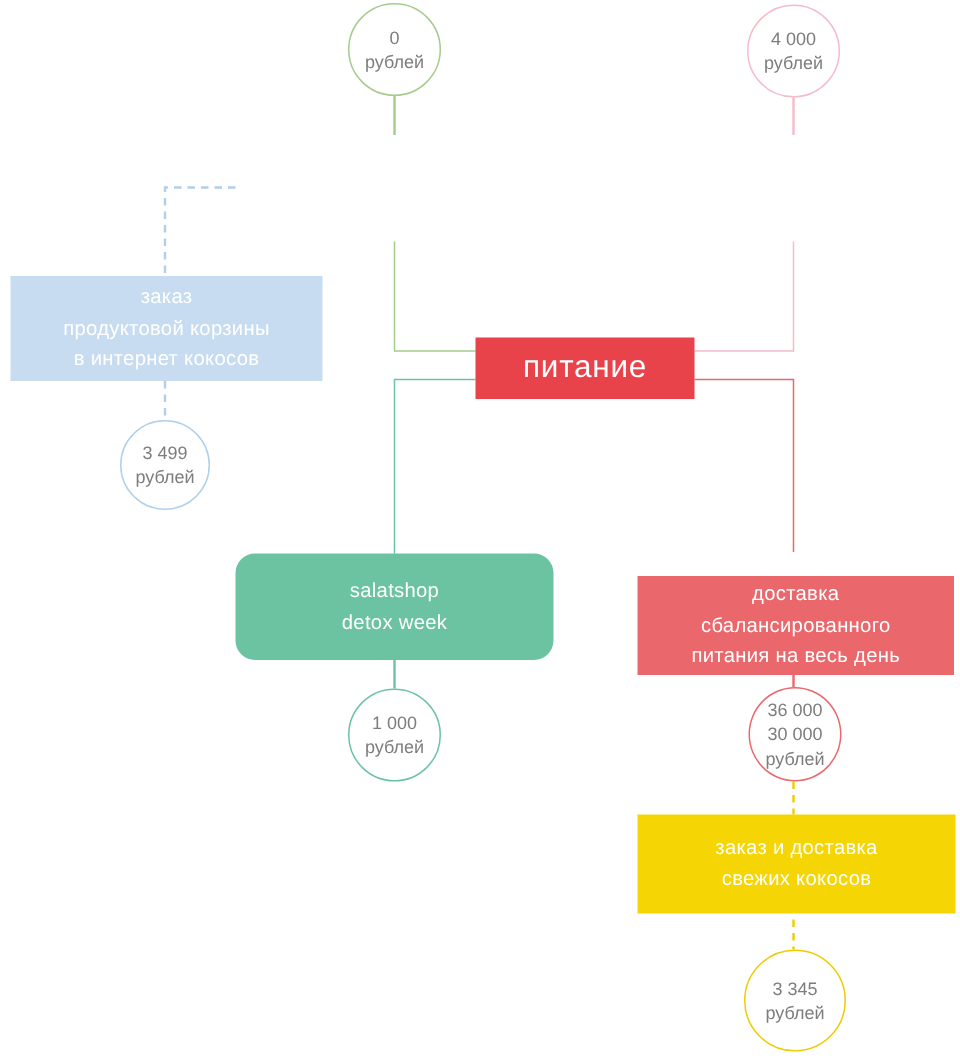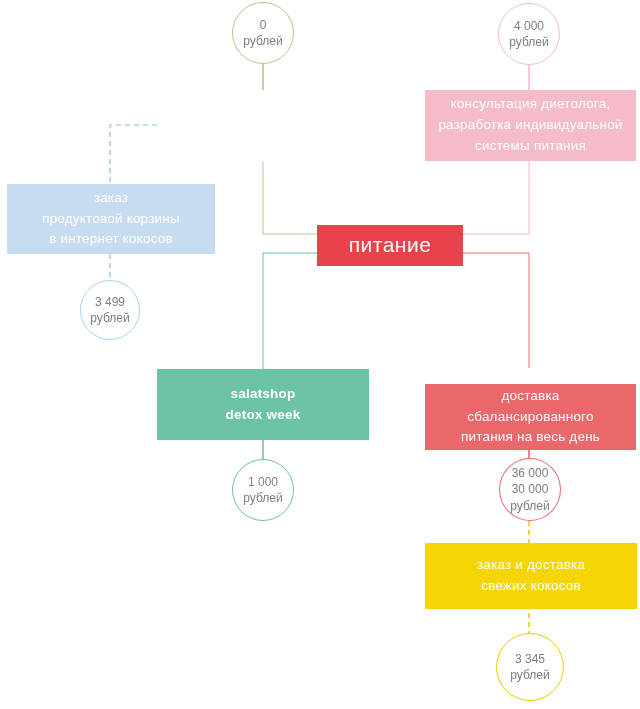--- a/index.html
+++ b/index.html
@@ -39,21 +39,21 @@
     color:#ffffff;
     text-align:center;
     font-size:13.5px;
     line-height:1.55;
     letter-spacing:.2px;
     white-space:pre-line;
   }
   .node-green{background:var(--green);}
   .node-pink{background:var(--pink);}
   .node-blue{background:var(--blue);}
-  .node-teal{background:var(--teal);font-weight:bold;}
+  .node-teal{background:var(--teal);font-weight:normal;border-radius:13px;}
   .node-salmon{background:var(--salmon);}
   .node-yellow{background:var(--yellow);}
   .node-center{
     background:var(--red);
     font-size:21px;
     letter-spacing:.5px;
   }
   .bubble{
     position:absolute;
     border-radius:50%;
@@ -111,23 +111,20 @@
 рублей</div>
 
   <div class="bubble b-salmon" style="left:499px;top:458px;width:62px;height:63px;">36 000
 30 000
 рублей</div>
 
   <div class="bubble b-yellow" style="left:496px;top:633px;width:68px;height:68px;">3 345
 рублей</div>
 
 
-  <div class="node node-pink" style="left:425px;top:90px;width:211px;height:71px;">консультация диетолога,
-разработка индивидуальной
-системы питания</div>
 
   <div class="node node-blue" style="left:7px;top:184px;width:208px;height:70px;">заказ
 продуктовой корзины
 в интернет кокосов</div>
 
   <div class="node node-center" style="left:317px;top:225px;width:146px;height:41px;text-align:center;">питание</div>
 
   <div class="node node-teal" style="left:157px;top:369px;width:212px;height:71px;">salatshop
 detox week</div>
 

